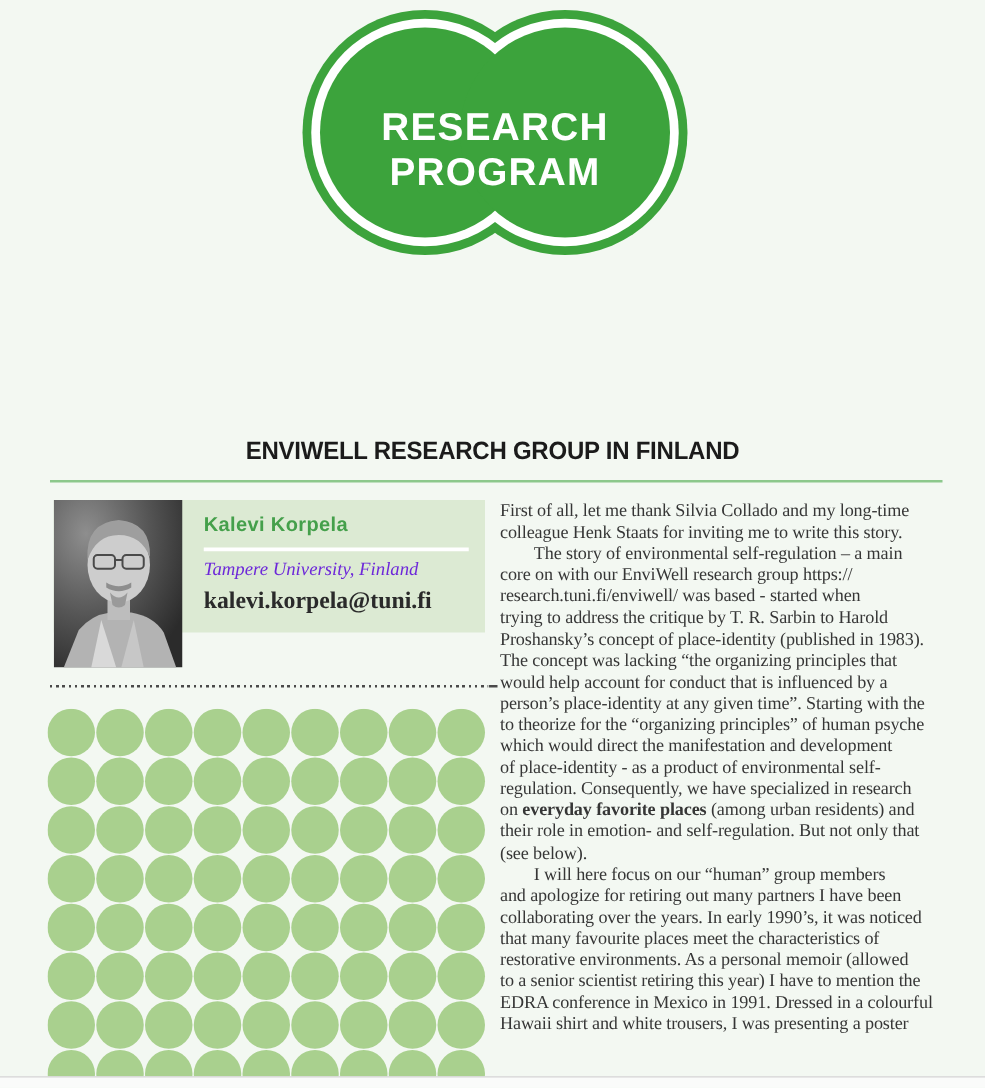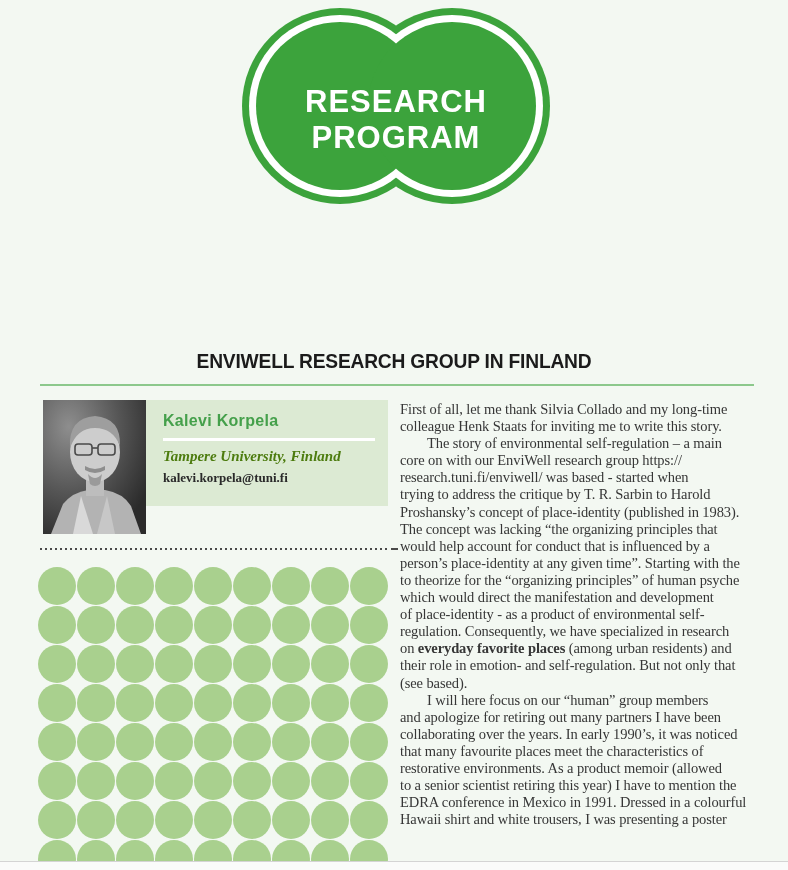--- a/index.html
+++ b/index.html
@@ -15,22 +15,22 @@
     font-family:"Liberation Sans",sans-serif;font-weight:bold;font-size:20px;
     letter-spacing:-0.2px;color:#1b1b1b;transform:scaleX(0.96);transform-origin:center;}
   .title-rule{position:absolute;left:40px;top:384px;width:714px;height:2px;background:var(--rule-green,#8cc88c);}
 
   
   .author-card{position:absolute;left:43px;top:400px;width:345px;height:106px;background:var(--card-bg,#dcead3);}
   .author-photo{position:absolute;left:0;top:0;width:103px;height:134px;display:block;}
   .author-name{position:absolute;left:120px;top:12px;font-family:"Liberation Sans",sans-serif;
     font-weight:bold;font-size:16px;color:var(--name-green,#45a04b);letter-spacing:0.3px;}
   .name-underline{position:absolute;left:120px;top:38px;width:212px;height:3px;background:#ffffff;}
-  .author-affiliation{position:absolute;left:120px;top:48px;font-size:15px;font-weight:bold;font-style:italic;color:#4d7c0f;}
-  .author-email{position:absolute;left:120px;top:70px;font-size:13px;font-weight:bold;color:#2a2a2a;}
+  .author-affiliation{position:absolute;left:120px;top:48px;font-size:15px;font-weight:normal;font-style:italic;color:#6d28d9;}
+  .author-email{position:absolute;left:120px;top:70px;font-size:19px;font-weight:bold;color:#2a2a2a;}
 
   
   .dotted-divider{position:absolute;left:40px;top:548px;width:350px;height:2px;
     background:repeating-linear-gradient(to right,#4a4a4a 0 2px,transparent 2px 5px);}
   .dotted-dash{position:absolute;left:391px;top:548px;width:7px;height:2px;background:#4a4a4a;}
 
   
   .dot-pattern{position:absolute;left:38px;top:567px;width:352px;height:296px;overflow:hidden;
     display:grid;grid-template-columns:repeat(9,39px);grid-auto-rows:39px;}
   .dot{width:38px;height:38px;border-radius:50%;background:var(--dot-green,#a9d08e);}
@@ -188,26 +188,26 @@
       <div class="tline">Proshansky’s concept of place-identity (published in 1983).</div>
       <div class="tline">The concept was lacking “the organizing principles that</div>
       <div class="tline">would help account for conduct that is influenced by a</div>
       <div class="tline">person’s place-identity at any given time”. Starting with the</div>
       <div class="tline">to theorize for the “organizing principles” of human psyche</div>
       <div class="tline">which would direct the manifestation and development</div>
       <div class="tline">of place-identity - as a product of environmental self-</div>
       <div class="tline">regulation. Consequently, we have specialized in research</div>
       <div class="tline">on <b>everyday favorite places</b> (among urban residents) and</div>
       <div class="tline">their role in emotion- and self-regulation. But not only that</div>
-      <div class="tline">(see based).</div>
+      <div class="tline">(see below).</div>
       <div class="tline indent">I will here focus on our “human” group members</div>
       <div class="tline">and apologize for retiring out many partners I have been</div>
       <div class="tline">collaborating over the years. In early 1990’s, it was noticed</div>
       <div class="tline">that many favourite places meet the characteristics of</div>
-      <div class="tline">restorative environments. As a product memoir (allowed</div>
+      <div class="tline">restorative environments. As a personal memoir (allowed</div>
       <div class="tline">to a senior scientist retiring this year) I have to mention the</div>
       <div class="tline">EDRA conference in Mexico in 1991. Dressed in a colourful</div>
       <div class="tline">Hawaii shirt and white trousers, I was presenting a poster</div>
     </div>
 
   <div class="page-edge"></div>
 
 </div>
 
 </body></html>

